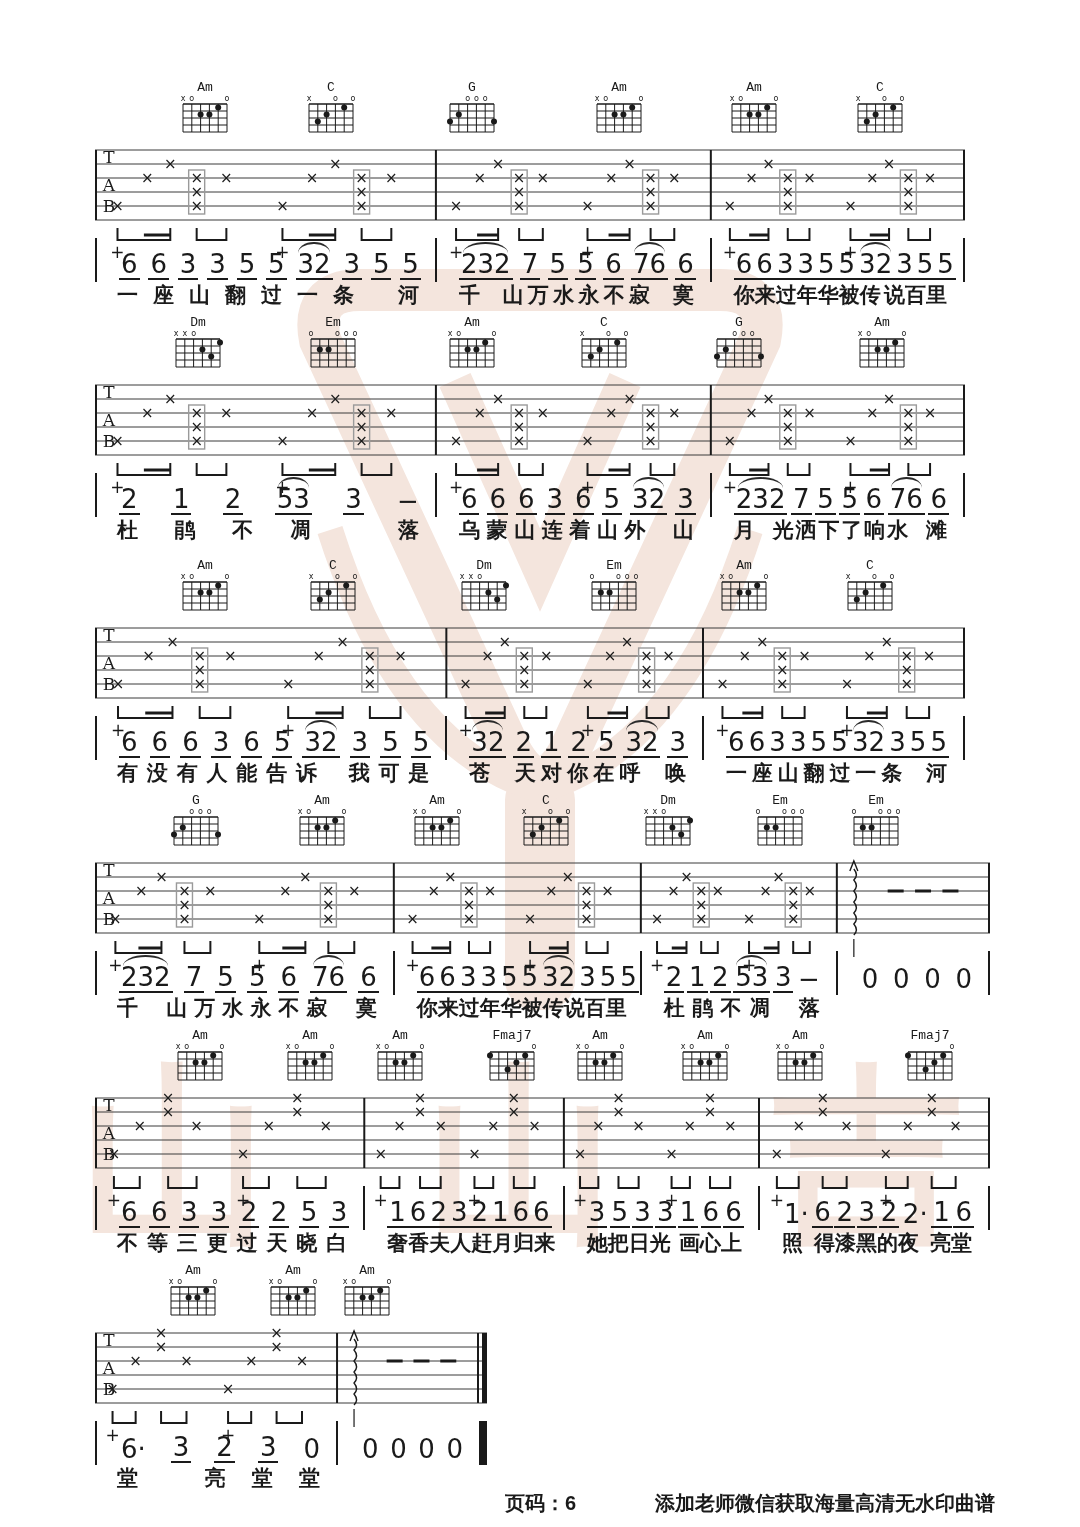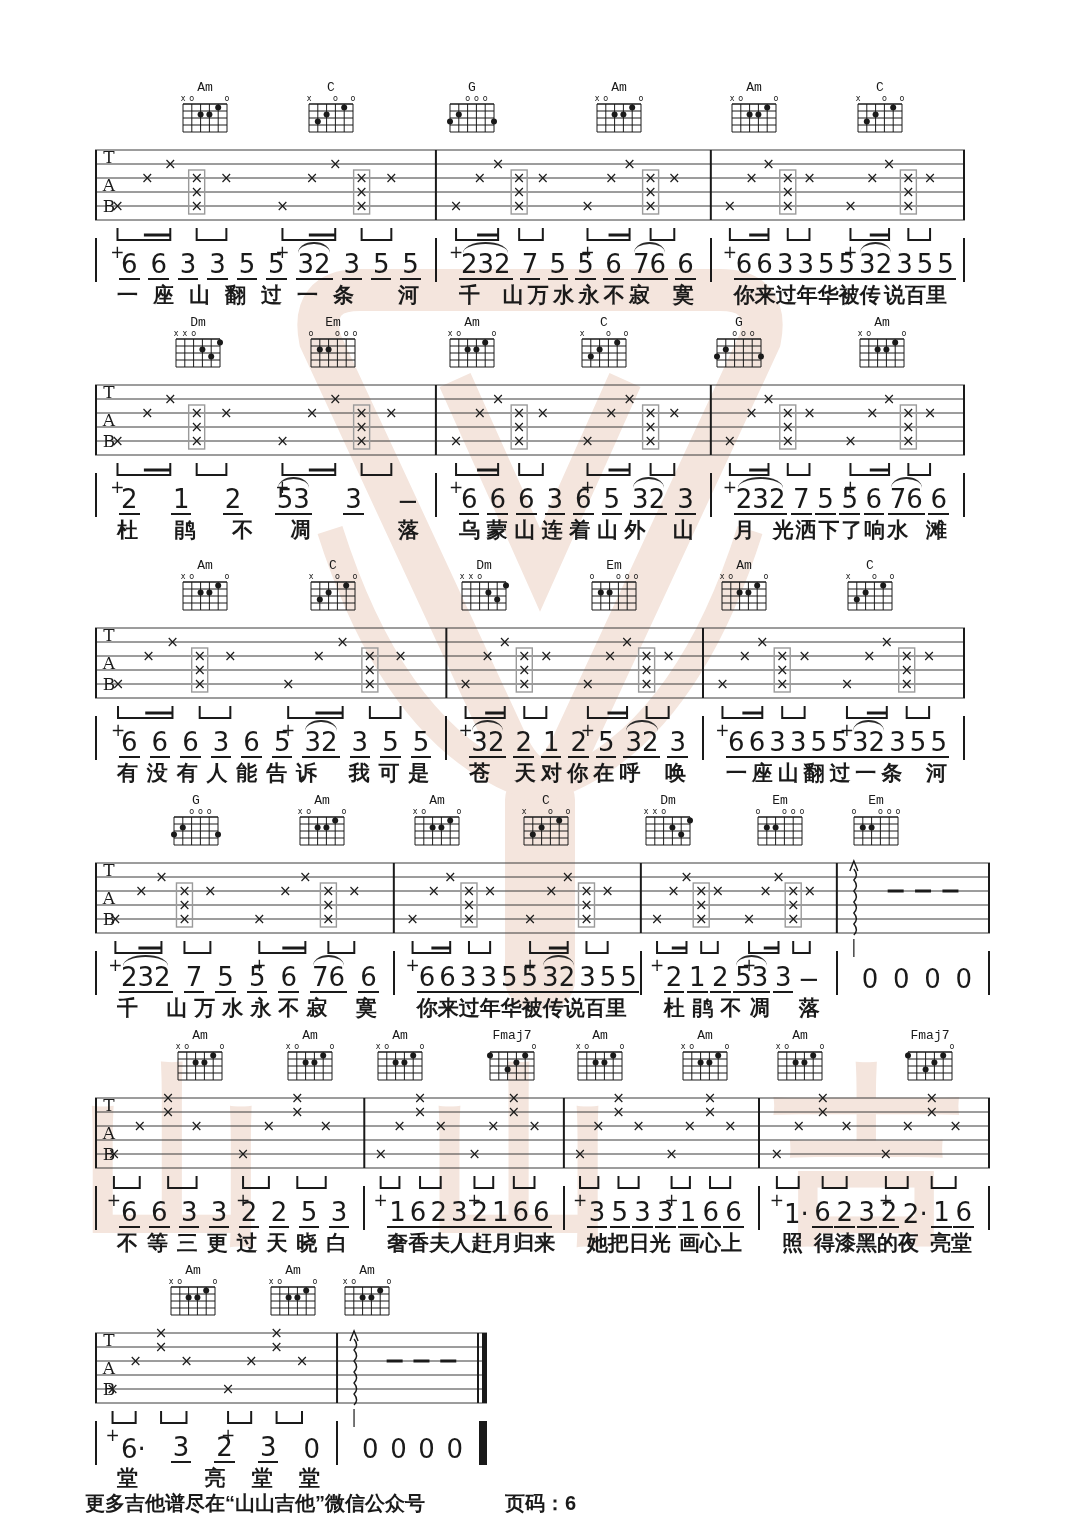--- a/index.html
+++ b/index.html
@@ -1654,15 +1654,15 @@
           <span class="lchar">亮</span>
           <span class="lchar">堂</span>
           <span class="lchar">堂</span>
         </div>
         <div class="lcell" style="width: 38%;"></div>
       </div>
     </div>
   </div>
 
 <div class="footer">
-  <span class="fl">更多吉他谱尽在“山山吉他”微信公众号</span>
   <span class="fc">页码：6</span>
+  <span class="fr">添加老师微信获取海量高清无水印曲谱</span>
 </div>
 
 </body></html>

